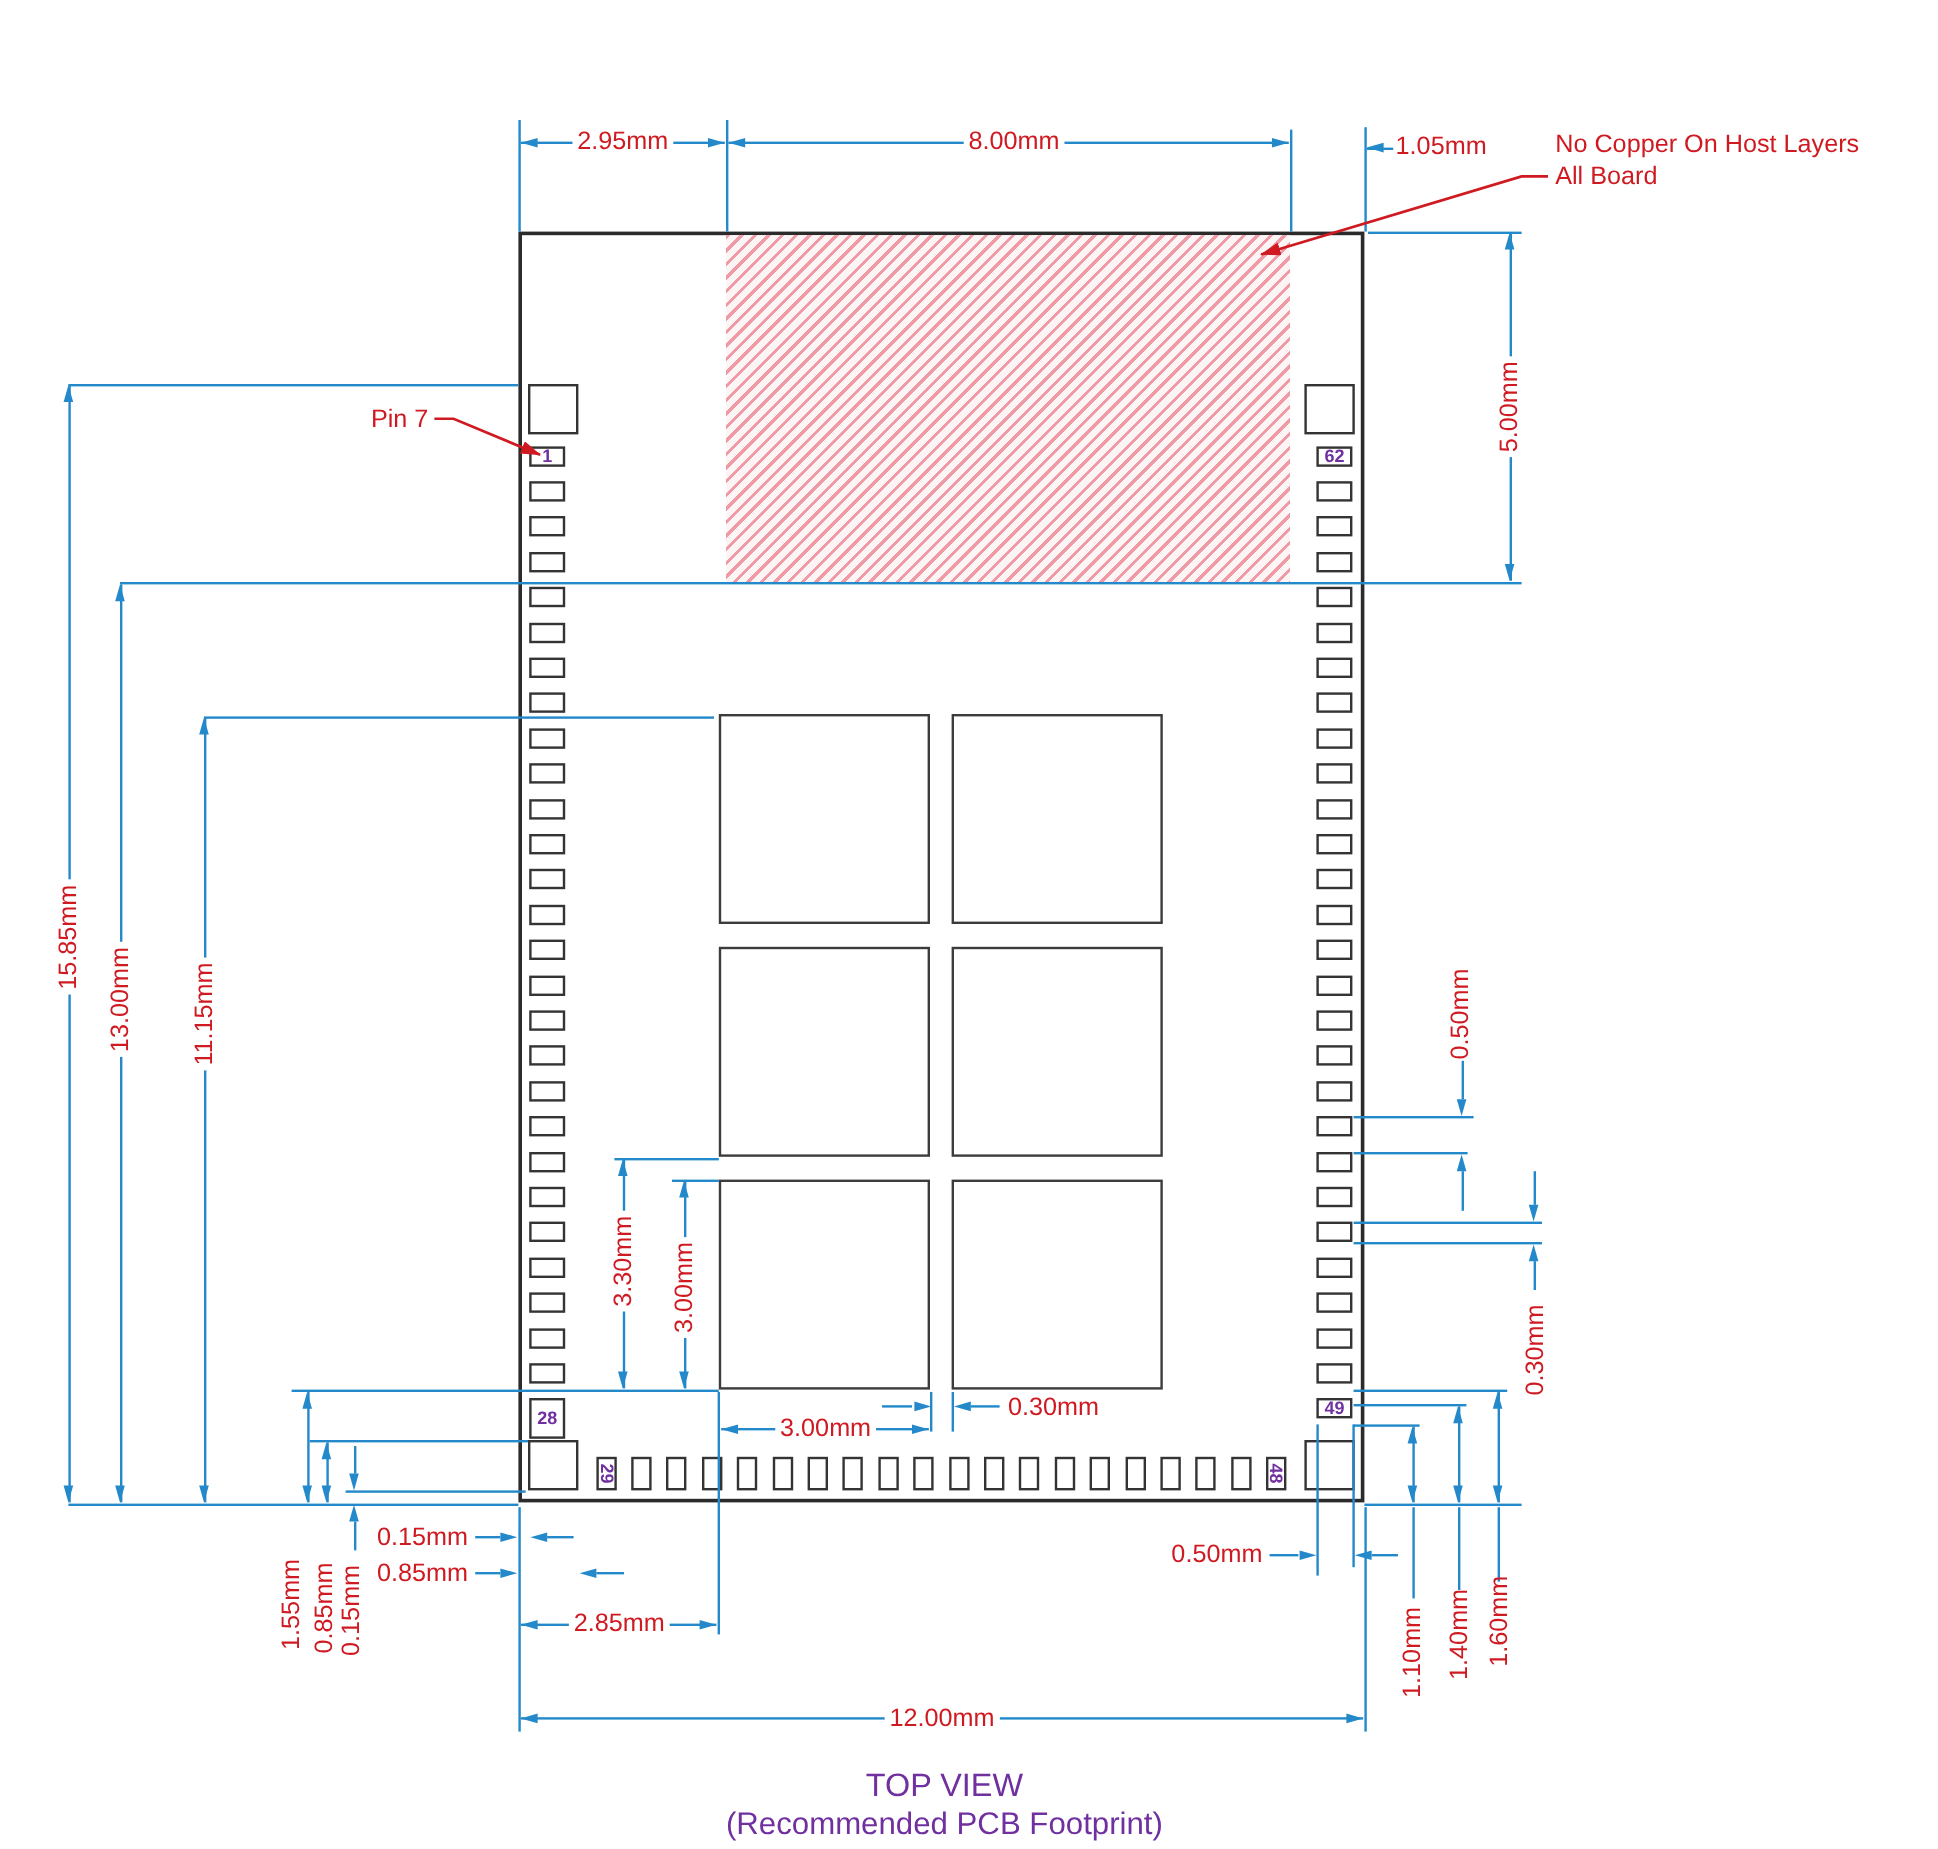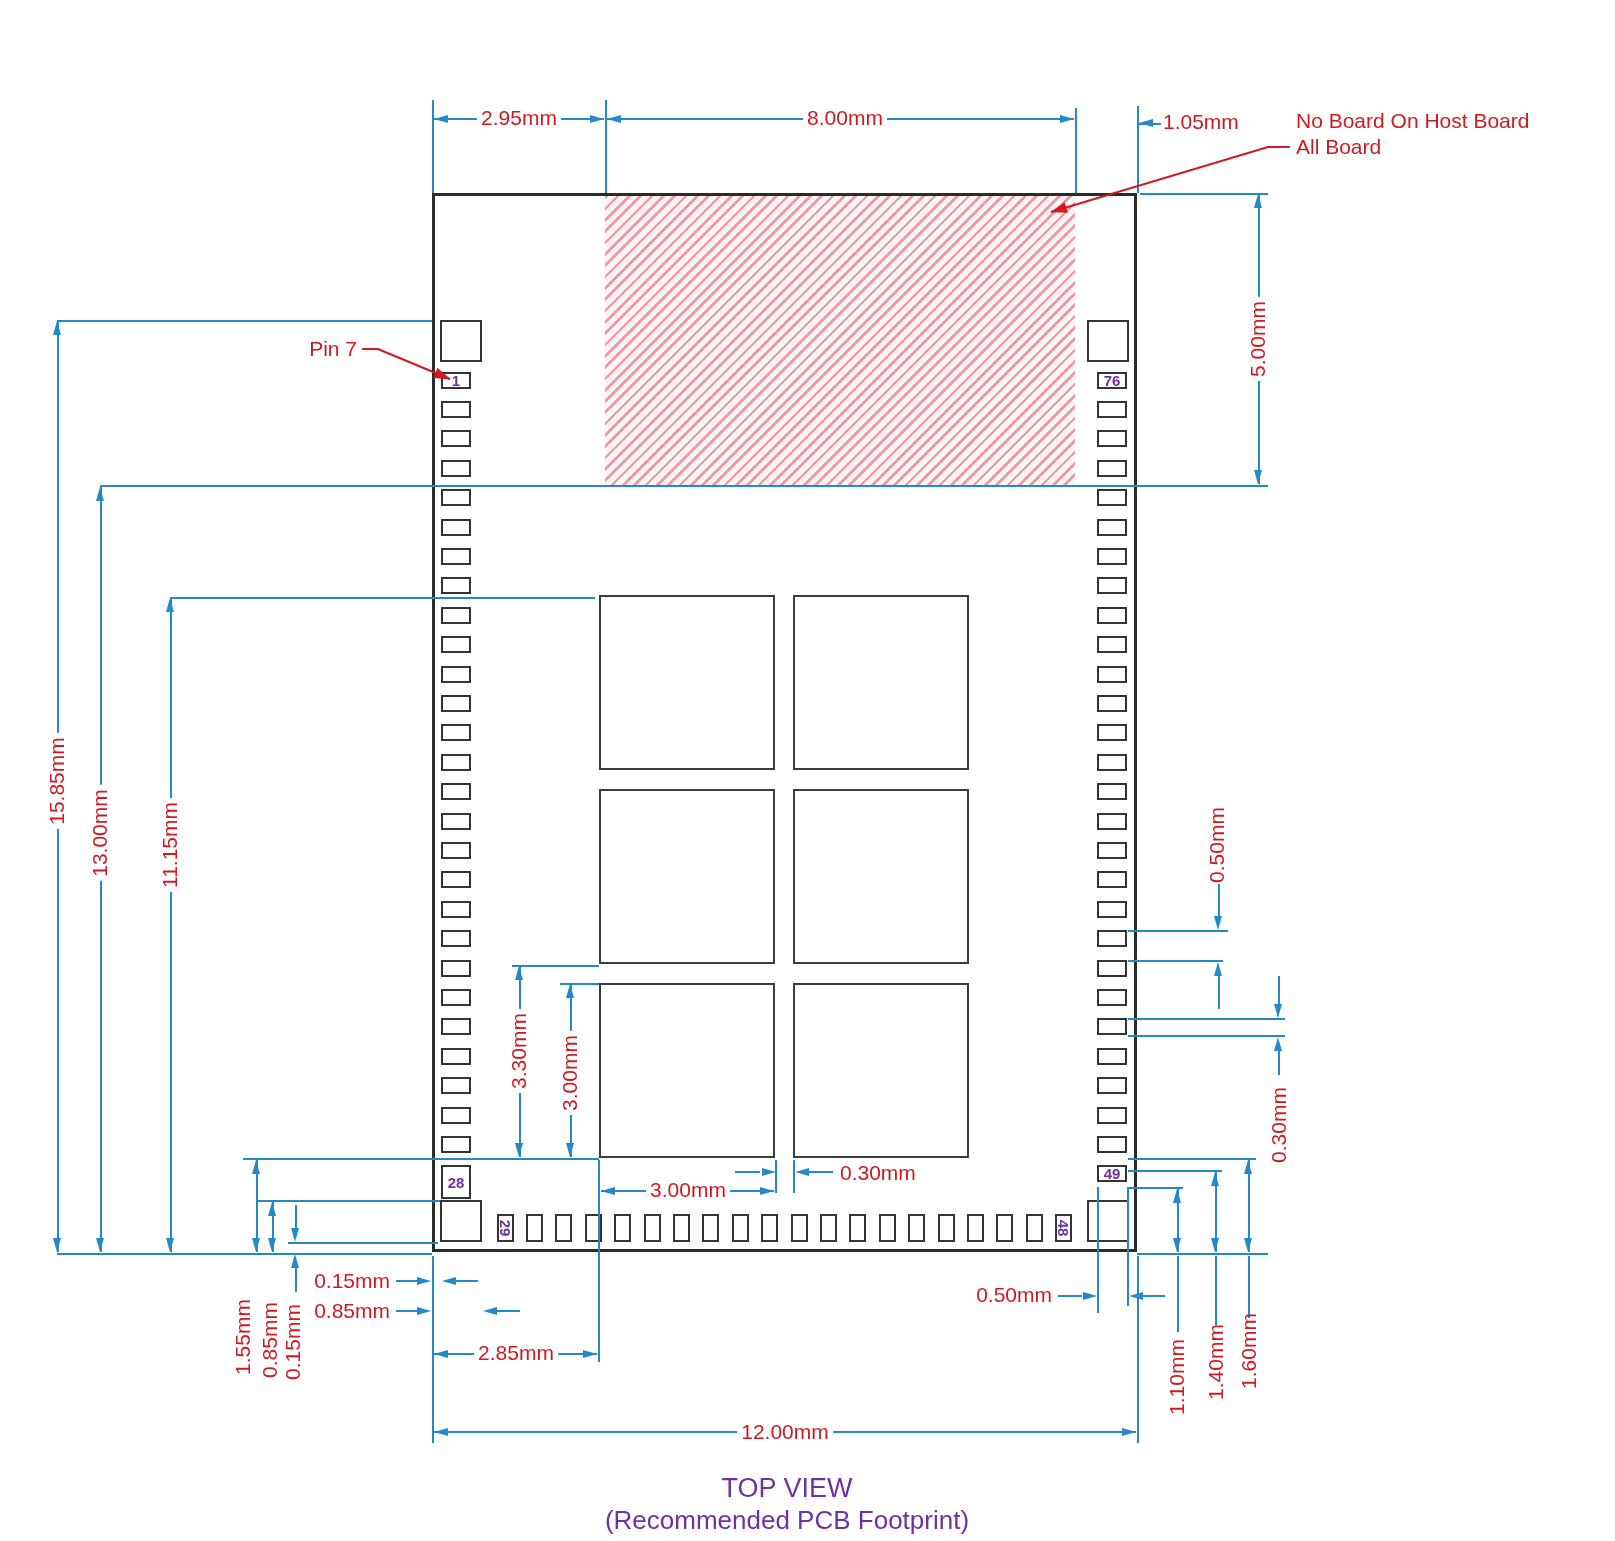--- a/index.html
+++ b/index.html
@@ -91,21 +91,21 @@
       <div class="pad" style="left: 441px; top: 989px; width: 30px; height: 17px;"></div>
       <div class="pad" style="left: 441px; top: 1018px; width: 30px; height: 17px;"></div>
       <div class="pad" style="left: 441px; top: 1048px; width: 30px; height: 17px;"></div>
       <div class="pad" style="left: 441px; top: 1077px; width: 30px; height: 17px;"></div>
       <div class="pad" style="left: 441px; top: 1107px; width: 30px; height: 17px;"></div>
       <div class="pad" style="left: 441px; top: 1136px; width: 30px; height: 17px;"></div>
       <div class="pad" style="left: 441px; top: 1165px; width: 30px; height: 34px;">
         <span class="pin-num">28</span>
       </div>
       <div class="pad" style="left: 1097px; top: 372px; width: 30px; height: 17px;">
-        <span class="pin-num">76</span>
+        <span class="pin-num">62</span>
       </div>
       <div class="pad" style="left: 1097px; top: 401px; width: 30px; height: 17px;"></div>
       <div class="pad" style="left: 1097px; top: 430px; width: 30px; height: 17px;"></div>
       <div class="pad" style="left: 1097px; top: 460px; width: 30px; height: 17px;"></div>
       <div class="pad" style="left: 1097px; top: 489px; width: 30px; height: 17px;"></div>
       <div class="pad" style="left: 1097px; top: 519px; width: 30px; height: 17px;"></div>
       <div class="pad" style="left: 1097px; top: 548px; width: 30px; height: 17px;"></div>
       <div class="pad" style="left: 1097px; top: 577px; width: 30px; height: 17px;"></div>
       <div class="pad" style="left: 1097px; top: 607px; width: 30px; height: 17px;"></div>
       <div class="pad" style="left: 1097px; top: 636px; width: 30px; height: 17px;"></div>
@@ -294,21 +294,21 @@
   <div class="dt bg" style="left:516px;top:1353px">2.85mm</div>
   <div class="dt bg" style="left:785px;top:1432px">12.00mm</div>
   <div class="dt rot" style="left:243px;top:1337px">1.55mm</div>
   <div class="dt rot" style="left:270px;top:1340px">0.85mm</div>
   <div class="dt rot" style="left:293px;top:1342px">0.15mm</div>
   <div class="dt rot" style="left:1177px;top:1377px">1.10mm</div>
   <div class="dt rot" style="left:1216px;top:1362px">1.40mm</div>
   <div class="dt rot" style="left:1249px;top:1351px">1.60mm</div>
 
   <div class="note" style="left:1296px;top:108px">
-    <div>No Board On Host Board</div>
+    <div>No Copper On Host Layers</div>
     <div>All Board</div>
   </div>
   <div class="dt anchor-r" style="left:357px;top:349px">Pin 7</div>
 
   <svg class="leaders" width="1615" height="1541">
     <defs>
       <marker id="arr" markerWidth="17" markerHeight="11" refX="16" refY="5.5" orient="auto" markerUnits="userSpaceOnUse">
         <path d="M0,0 L17,5.5 L0,11 z" fill="#cf1a22"></path>
       </marker>
     </defs>

